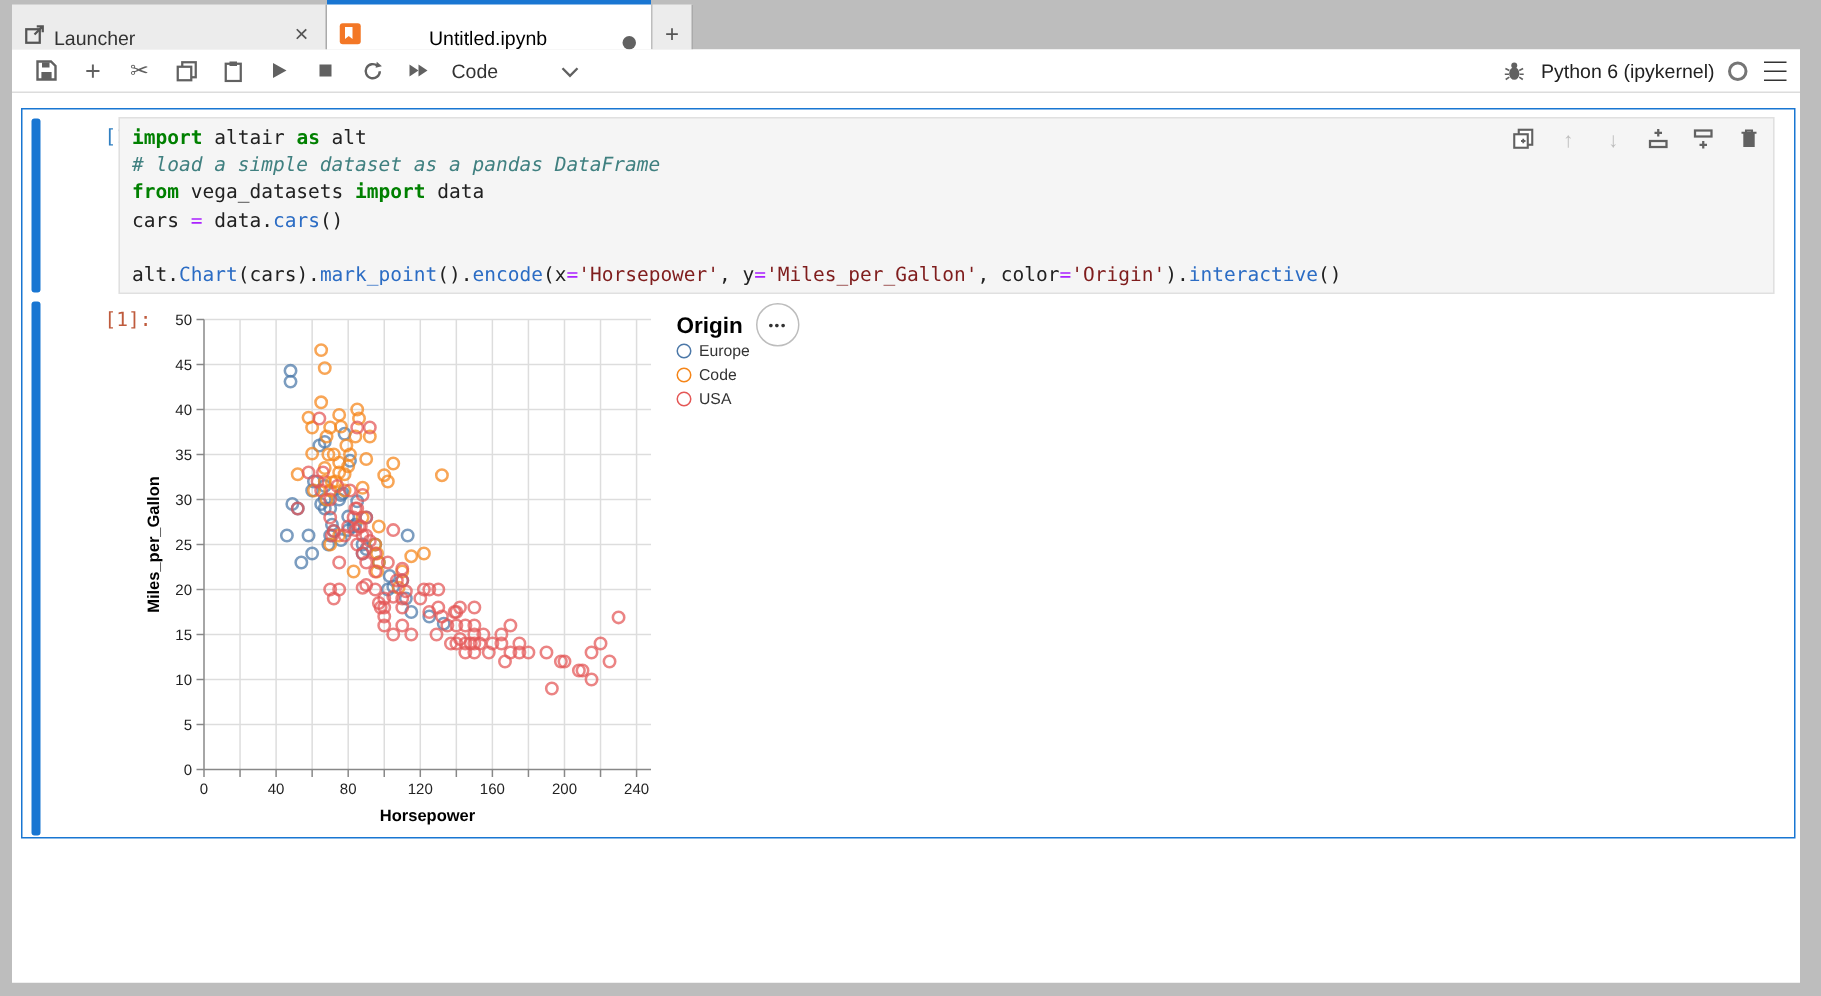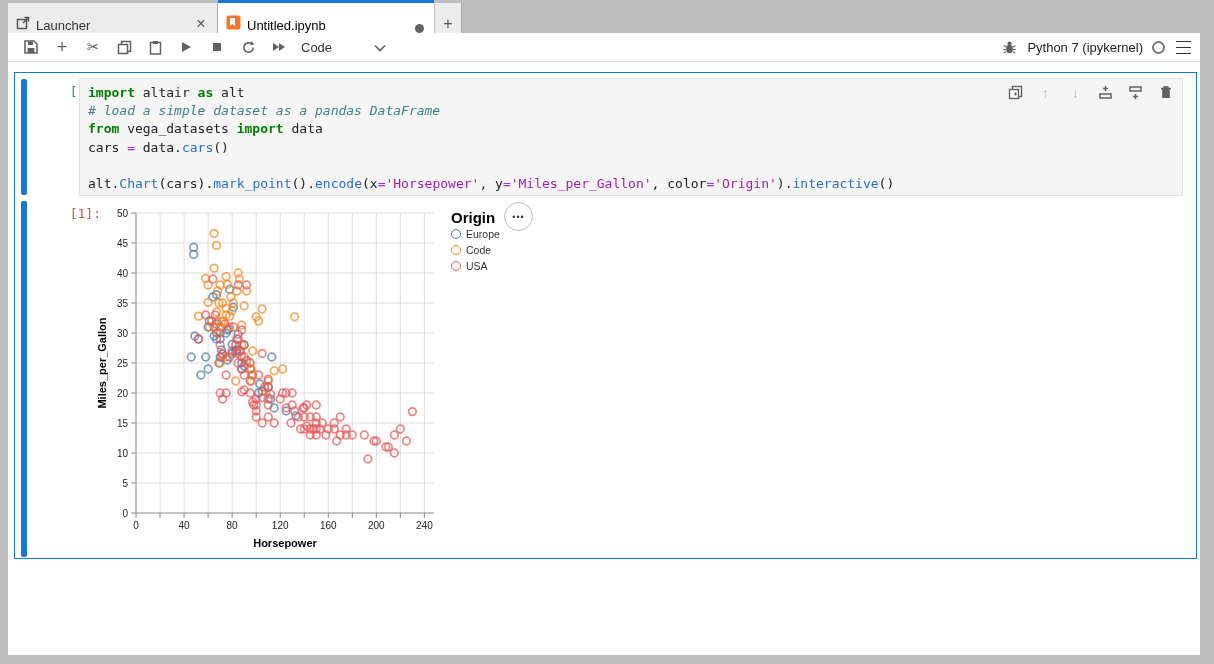--- a/index.html
+++ b/index.html
@@ -7,21 +7,21 @@
   body { background:#bdbdbd; font-family:"Liberation Sans", sans-serif; position:relative; overflow:hidden; }
   .window { position:absolute; left:8px; top:0; right:14px; bottom:9px; background:#fff; }
 
   
   .tabbar { position:absolute; left:0; top:0; right:0; height:33px; background:#bdbdbd; }
   .tab { position:absolute; display:flex; align-items:flex-end; gap:6px; padding:0 8px; font-size:13px; color:#333; cursor:pointer; }
   .tab-launcher { left:0; top:3px; width:210px; height:30px; background:#ececec; border-right:1px solid #aaa; }
   .tab-launcher .tab-label { flex:1; }
   .tab-close { color:#555; font-size:16px; width:16px; text-align:center; }
   .tab-active { left:210px; top:0; width:216px; height:33px; background:#fff; border-top:3px solid #1976d2; color:#000; }
-  .tab-active .tab-label { flex:1; }
+  .tab-active .tab-label { flex:1;margin-left:39px; }
   .dirty-dot { width:9px; height:9px; border-radius:50%; background:#616161; margin-right:2px; }
   .tab-plus { left:427px; top:3px; width:27px; height:30px; background:#ececec; border-right:1px solid #aaa; justify-content:center; color:#555; font-size:16px; }
 
   
   .toolbar { position:absolute; left:0; top:33px; right:0; height:29px; background:#fff; border-bottom:1px solid #dcdcdc; display:flex; align-items:center; }
   .tb-left { display:flex; align-items:center; gap:13px; padding-left:14px; }
   .tb-btn { width:18px; height:18px; display:flex; align-items:center; justify-content:center; color:#616161; font-size:15px; cursor:pointer; }
   .tb-btn svg { display:block; }
   .celltype { display:flex; align-items:center; gap:42px; font-size:13px; color:#333; cursor:pointer; }
   .tb-right { position:absolute; right:8px; top:0; height:29px; display:flex; align-items:center; gap:9px; }
@@ -37,21 +37,21 @@
   .out-collapser { left:6px; top:128px; height:356px; }
   .prompt { position:absolute; left:28px; width:58px; text-align:right; font-family:"DejaVu Sans Mono", monospace; font-size:13px; }
   .in-prompt  { top:11px;  color:#307fc1; }
   .out-prompt { top:133px; color:#bf5b3d; }
   .editor { position:absolute; left:64px; top:5px; width:1104px; height:118px; background:#f5f5f5; border:1px solid #e0e0e0; }
   .code-lines { padding:5px 8px; font-family:"DejaVu Sans Mono", monospace; font-size:13px; line-height:18.2px; white-space:pre; color:#212121; }
   .tk-kw { color:#008000; font-weight:bold; }
   .tk-cm { color:#408080; font-style:italic; }
   .tk-op { color:#aa22ff; }
   .tk-fn { color:#2b6cc4; }
-  .tk-str{ color:#a21caf; }
+  .tk-str{ color:#7f1d1d; }
   .cell-toolbar { position:absolute; right:8px; top:5px; display:flex; align-items:center; gap:13px; }
   .ct-btn { width:17px; height:17px; display:flex; align-items:center; justify-content:center; color:#616161; font-size:14px; cursor:pointer; }
   .ct-btn.disabled { color:#bdbdbd; }
 
   
   .chart-wrap { position:absolute; left:81px; top:128px; width:470px; height:354px; }
   .chart-svg { position:absolute; left:0; top:0; }
   .legend { position:absolute; left:355px; top:8px; }
   .legend-title { font-size:15px; font-weight:bold; color:#000; margin-bottom:0; }
   .legend-entry { display:flex; align-items:center; gap:5px; height:16px;text-align:center; }
@@ -144,21 +144,21 @@
       </div>
     </div>
     <div class="tb-right">
       <span class="tb-btn">
         <svg width="15" height="15" viewBox="0 0 15 15">
             <ellipse cx="7.5" cy="9" rx="3.4" ry="4.2" fill="#616161"></ellipse>
             <circle cx="7.5" cy="3.6" r="2" fill="#616161"></circle>
             <path d="M4.2 7 L1.6 5.6 M4 9.5 H1.2 M4.2 11.4 L1.8 13 M10.8 7 L13.4 5.6 M11 9.5 h2.8 M10.8 11.4 L13.2 13" stroke="#616161" stroke-width="1.1" fill="none"></path>
           </svg>
       </span>
-      <span class="kernel-name">Python 7 (ipykernel)</span>
+      <span class="kernel-name">Python 6 (ipykernel)</span>
       <span class="kernel-status"></span>
       <span class="menu-icon tb-btn" style="flex-direction:column;">
           <span></span>
           <span></span>
           <span></span>
         </span>
     </div>
   </div>
 
   <div class="notebook">

